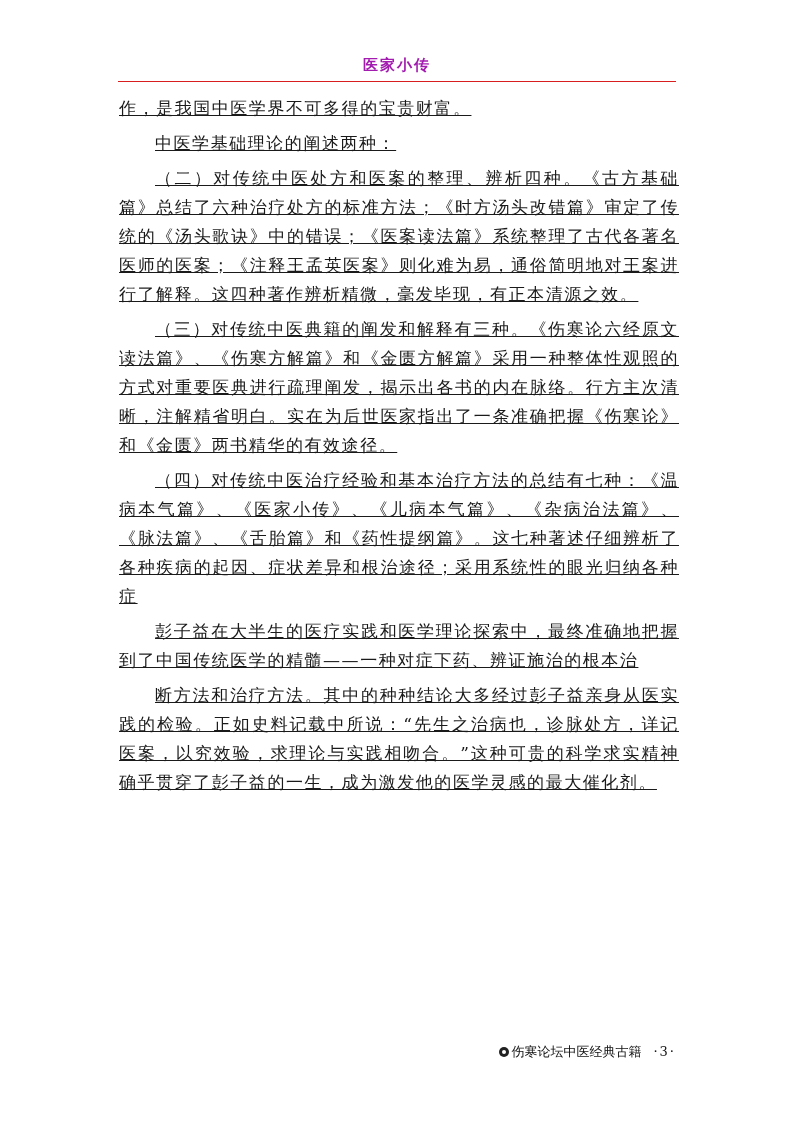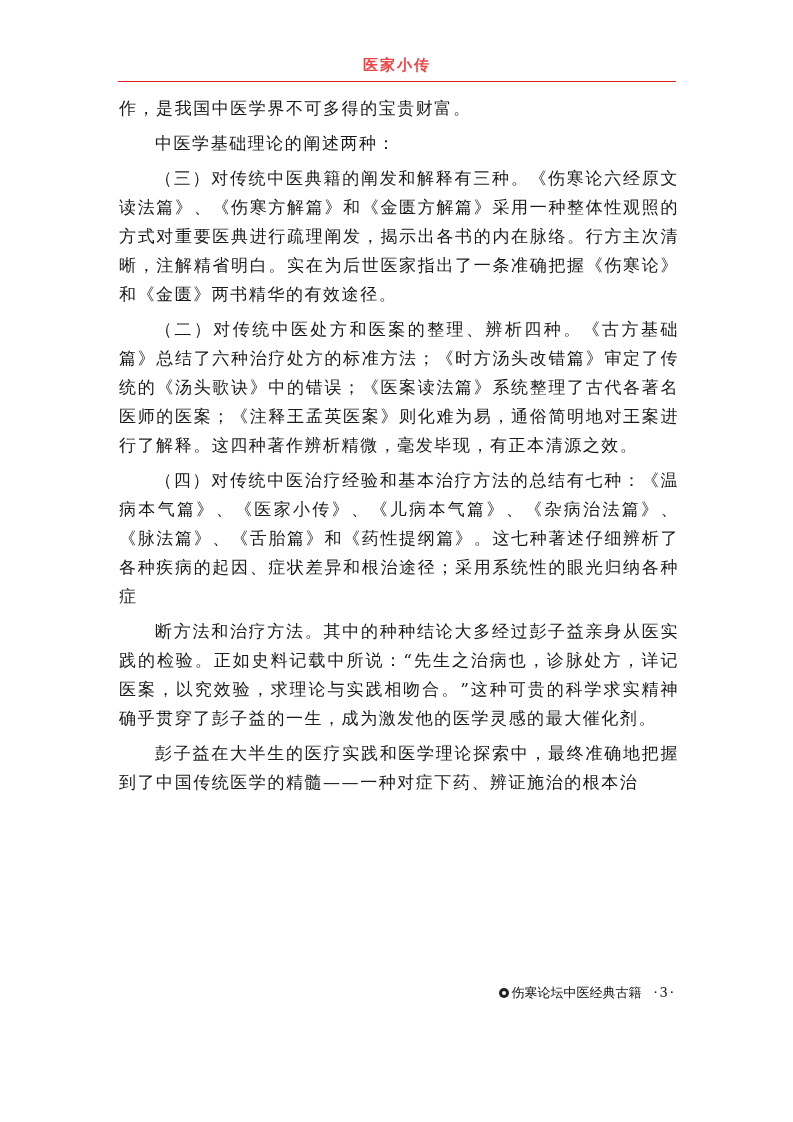--- a/index.html
+++ b/index.html
@@ -1,47 +1,47 @@
 <!DOCTYPE html>
 <html><head>
   <meta charset="utf-8">
   <style>
     html, body { margin: 0; padding: 0; background: #ffffff; }
     body { width: 793px; height: 1122px; position: relative; overflow: hidden;
            font-family: "DejaVu Serif", "Liberation Serif", serif; color: #1a1a1a; }
     .page { position: absolute; left: 0; top: 0; width: 793px; height: 1122px; }
     .header { position: absolute; left: 118px; top: 56px; width: 558px; text-align: center;
-              font-size: 15px; font-weight: bold; letter-spacing: 2px; color: #ef4444; }
+              font-size: 15px; font-weight: bold; letter-spacing: 2px; color: #a21caf; }
     .header-rule { position: absolute; left: 118px; top: 81px; width: 558px; height: 0;
                    border-top: 1.5px solid #d81e1e; }
     .body { position: absolute; left: 119px; top: 94px; width: 560px; }
     .para { margin: 0 0 6px 0; font-size: 17px; line-height: 29px; letter-spacing: 1.55px;
-            text-align: justify; text-align-last: left; }
+            text-align: justify; text-align-last: left; text-decoration: underline; }
     .para.indent { text-indent: 36px; }
-    .footer { position: absolute; right: 117px; top: 984px; font-size: 13px; color: #111;
+    .footer { position: absolute; right: 117px; top: 1043px; font-size: 13px; color: #111;
               white-space: nowrap; }
     .footer .logo { display: inline-block; width: 10px; height: 10px; border-radius: 50%;
                     background: #222; position: relative; top: 1px; margin-right: 2px; }
     .footer .logo::after { content: ""; position: absolute; left: 3px; top: 3px; width: 4px; height: 4px;
                     border-radius: 50%; background: #fff; }
     .footer .pg { margin-left: 12px; letter-spacing: 2px; }
   </style>
 </head>
 <body>
 
 <div class="page">
   <div class="header">医家小传</div>
   <div class="header-rule"></div>
 
   <div class="body">
     <p class="para">作，是我国中医学界不可多得的宝贵财富。</p>
     <p class="para indent">中医学基础理论的阐述两种：</p>
+    <p class="para indent">（二）对传统中医处方和医案的整理、辨析四种。《古方基础篇》总结了六种治疗处方的标准方法；《时方汤头改错篇》审定了传统的《汤头歌诀》中的错误；《医案读法篇》系统整理了古代各著名医师的医案；《注释王孟英医案》则化难为易，通俗简明地对王案进行了解释。这四种著作辨析精微，毫发毕现，有正本清源之效。</p>
     <p class="para indent">（三）对传统中医典籍的阐发和解释有三种。《伤寒论六经原文读法篇》、《伤寒方解篇》和《金匮方解篇》采用一种整体性观照的方式对重要医典进行疏理阐发，揭示出各书的内在脉络。行方主次清晰，注解精省明白。实在为后世医家指出了一条准确把握《伤寒论》和《金匮》两书精华的有效途径。</p>
-    <p class="para indent">（二）对传统中医处方和医案的整理、辨析四种。《古方基础篇》总结了六种治疗处方的标准方法；《时方汤头改错篇》审定了传统的《汤头歌诀》中的错误；《医案读法篇》系统整理了古代各著名医师的医案；《注释王孟英医案》则化难为易，通俗简明地对王案进行了解释。这四种著作辨析精微，毫发毕现，有正本清源之效。</p>
     <p class="para indent">（四）对传统中医治疗经验和基本治疗方法的总结有七种：《温病本气篇》、《医家小传》、《儿病本气篇》、《杂病治法篇》、《脉法篇》、《舌胎篇》和《药性提纲篇》。这七种著述仔细辨析了各种疾病的起因、症状差异和根治途径；采用系统性的眼光归纳各种症</p>
+    <p class="para indent">彭子益在大半生的医疗实践和医学理论探索中，最终准确地把握到了中国传统医学的精髓——一种对症下药、辨证施治的根本治</p>
     <p class="para indent">断方法和治疗方法。其中的种种结论大多经过彭子益亲身从医实践的检验。正如史料记载中所说：“先生之治病也，诊脉处方，详记医案，以究效验，求理论与实践相吻合。”这种可贵的科学求实精神确乎贯穿了彭子益的一生，成为激发他的医学灵感的最大催化剂。</p>
-    <p class="para indent">彭子益在大半生的医疗实践和医学理论探索中，最终准确地把握到了中国传统医学的精髓——一种对症下药、辨证施治的根本治</p>
   </div>
 
   <div class="footer">
     <span class="logo"></span><span>伤寒论坛中医经典古籍</span><span class="pg">·3·</span>
   </div>
 </div>
 
 </body></html>

